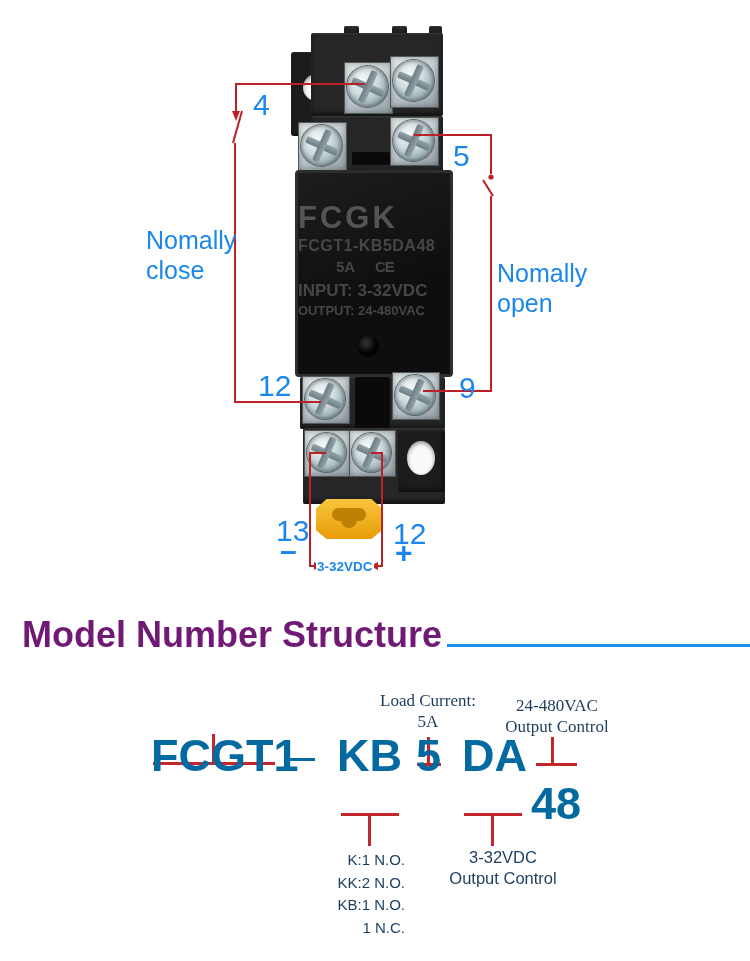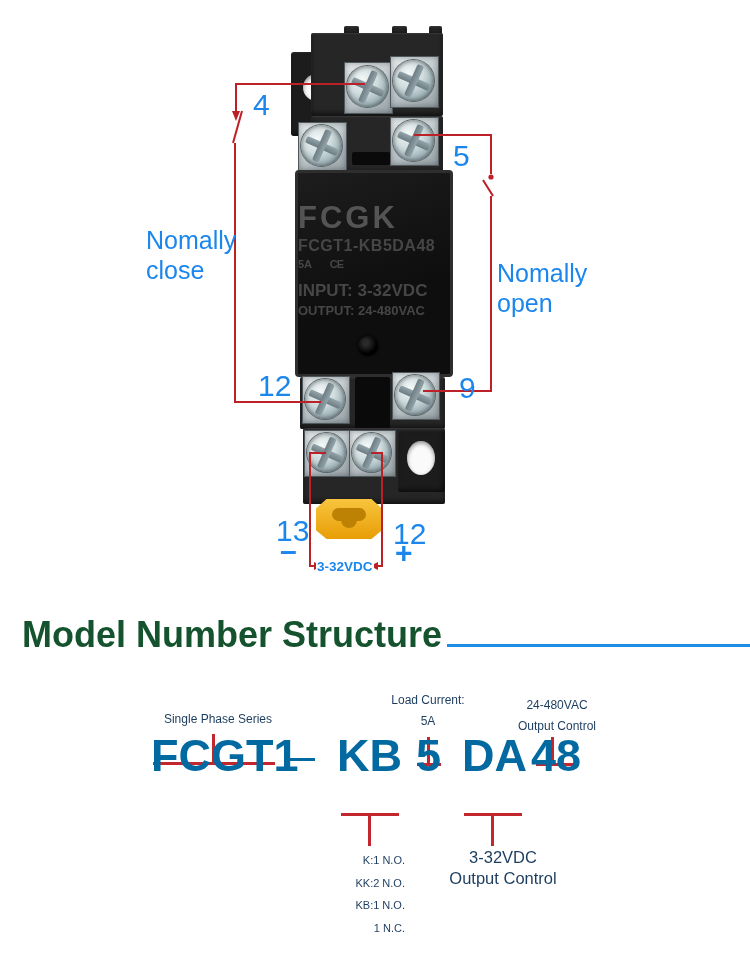--- a/index.html
+++ b/index.html
@@ -35,24 +35,24 @@
   .clip .bump{position:absolute;left:25px;top:13px;width:16px;height:16px;background:#bd8204;border-radius:50%;}
   .indent{position:absolute;left:60px;top:163px;width:20px;height:20px;border-radius:50%;
           background:radial-gradient(circle at 40% 35%,#2a2a2a 15%,#000 60%);box-shadow:0 0 3px #000;}
   
   .blue{color:#1b86ec;}
   .navy{color:#1c3c5e;}
   .lbl{position:absolute;font-size:30px;line-height:30px;}
   .wrap{position:absolute;font-size:25px;line-height:30px;}
   .redbar{position:absolute;background:#c1272d;}
   .ctr{text-align:center;}
-  .heading{position:absolute;left:22px;top:614px;font-size:36px;font-weight:bold;color:#14532d;letter-spacing:0px;}
+  .heading{position:absolute;left:22px;top:614px;font-size:36px;font-weight:bold;color:#701a75;letter-spacing:0px;}
   .model-part{position:absolute;top:736px;font-size:45px;font-weight:bold;color:#0369a1;line-height:40px;}
-  .small-call{position:absolute;font-size:12px;line-height:21px;}
-  .opt{font-size:11px;line-height:22.5px;}
+  .small-call{position:absolute;font-size:17px;line-height:21px;font-family:Liberation Serif, serif;}
+  .opt{font-size:15px;line-height:22.5px;}
 </style>
 </head>
 <body>
 
 <div id="stage">
 
   <div class="abs" style="left:0;top:0;width:750px;height:600px;">
 
     <div class="blk" style="left:344px;top:26px;width:15px;height:10px;"></div>
     <div class="blk" style="left:392px;top:26px;width:15px;height:10px;"></div>
@@ -67,21 +67,21 @@
     <div class="plate" style="left:390px;top:117px;width:47px;height:47px;"></div>
     <div class="screw" style="left:347px;top:66px;width:41px;height:41px;"></div>
     <div class="screw" style="left:393px;top:60px;width:41px;height:41px;"></div>
     <div class="screw" style="left:301px;top:125px;width:41px;height:41px;"></div>
     <div class="screw" style="left:393px;top:120px;width:41px;height:41px;"></div>
     <div class="slotless" style="left:352px;top:152px;width:38px;height:13px;"></div>
 
     <div class="body">
       <div class="txt" style="top:27px;font-size:31px;letter-spacing:3px;color:#545454;">FCGK</div>
       <div class="txt" style="top:64px;font-size:16px;letter-spacing:.5px;">FCGT1-KB5DA48</div>
-      <div class="txt" style="top:85px;font-size:11px;">
+      <div class="txt" style="top:85px;font-size:15px;padding-left:38px;">
         <span>5A</span>
         <span style="display:inline-block;width:12px;"></span>
         <span style="letter-spacing:-1px;">CE</span>
       </div>
       <div class="txt" style="top:108px;font-size:17px;">INPUT: 3-32VDC</div>
       <div class="txt" style="top:130px;font-size:13px;">OUTPUT: 24-480VAC</div>
       <div class="indent"></div>
     </div>
 
     <div class="blk" style="left:300px;top:377px;width:145px;height:52px;"></div>
@@ -130,21 +130,20 @@
     <div class="lbl blue" style="left:276px;top:516px;">13</div>
     <div class="lbl blue" style="left:280px;top:536px;font-weight:bold;">–</div>
     <div class="lbl blue" style="left:393px;top:519px;">12</div>
     <div class="lbl blue" style="left:395px;top:538px;font-weight:bold;">+</div>
     <div class="abs blue" style="left:316px;top:559px;font-size:13.5px;font-weight:bold;background:#fff;padding:0 1px;">3-32VDC</div>
   </div>
 
   <div class="heading">Model Number Structure</div>
   <div class="abs" style="left:447px;top:644px;width:303px;height:3px;background:#1e8fe8;"></div>
 
-  <div class="small-call navy ctr" style="left:118px;top:709px;width:200px;">Single Phase Series</div>
   <div class="small-call navy ctr" style="left:358px;top:690px;width:140px;">
     <div>Load Current:</div>
     <div>5A</div>
   </div>
   <div class="small-call navy ctr" style="left:487px;top:695px;width:140px;">
     <div>24-480VAC</div>
     <div>Output Control</div>
   </div>
 
   <div class="redbar" style="left:212px;top:734px;width:3px;height:29px;"></div>
@@ -156,21 +155,21 @@
   <div class="redbar" style="left:341px;top:813px;width:58px;height:3px;"></div>
   <div class="redbar" style="left:368px;top:815px;width:3px;height:31px;"></div>
   <div class="redbar" style="left:464px;top:813px;width:58px;height:3px;"></div>
   <div class="redbar" style="left:491px;top:815px;width:3px;height:31px;"></div>
 
   <div class="model-part" style="left:151px;">FCGT1</div>
   <div class="model-part" style="left:290px;font-weight:500;">–</div>
   <div class="model-part" style="left:337px;">KB</div>
   <div class="model-part" style="left:416px;">5</div>
   <div class="model-part" style="left:462px;">DA</div>
-  <div class="model-part" style="left:531px;">48</div>
+  <div class="model-part" style="left:531px;margin-top:48px;">48</div>
 
   <div class="abs navy opt" style="left:285px;top:849px;width:120px;text-align:right;">
     <div>K:1 N.O.</div>
     <div>KK:2 N.O.</div>
     <div>KB:1 N.O.</div>
     <div>1 N.C.</div>
   </div>
   <div class="abs navy ctr" style="left:443px;top:847px;width:120px;font-size:16.5px;line-height:21px;">
     <div>3-32VDC</div>
     <div>Output Control</div>

